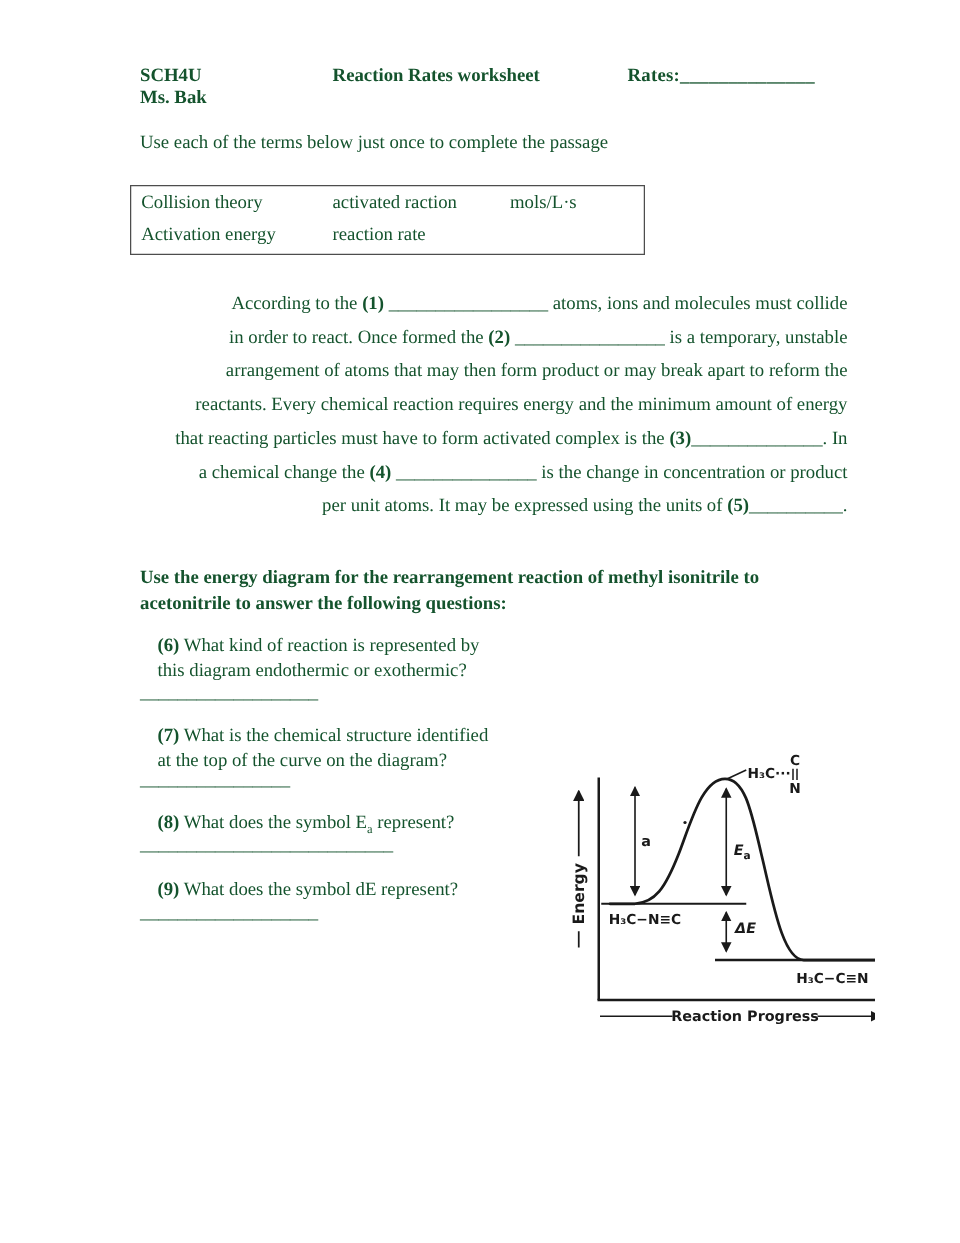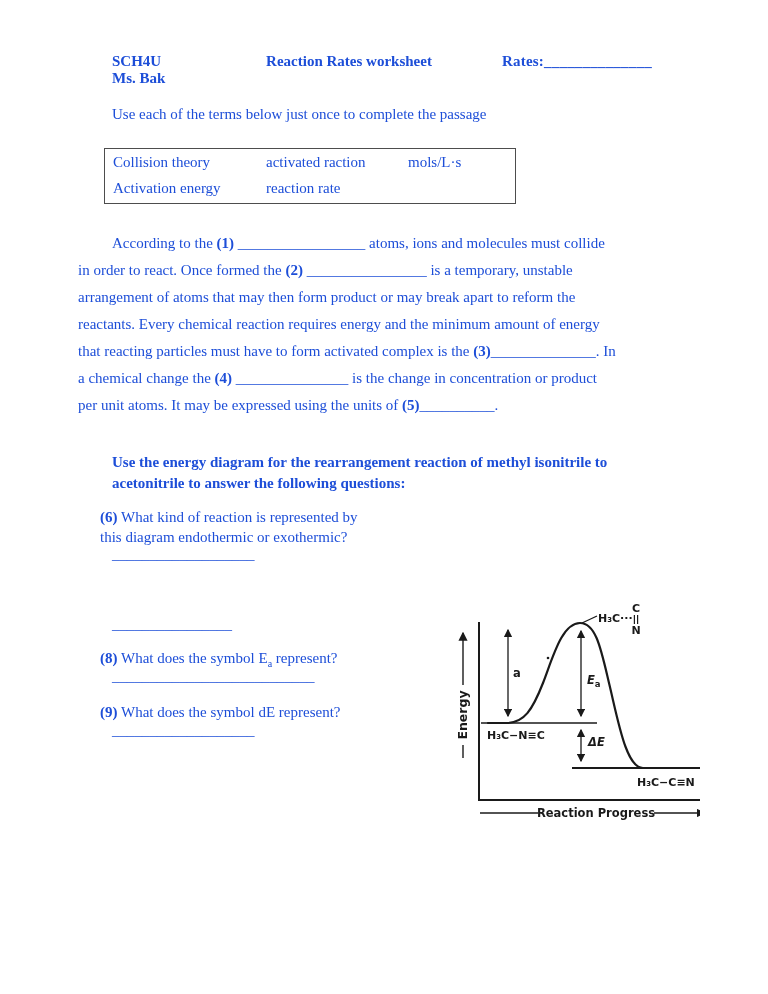--- a/index.html
+++ b/index.html
@@ -1,18 +1,18 @@
 <!DOCTYPE html>
 <html><head>
 <meta charset="utf-8">
 <style>
   html,body{margin:0;padding:0;background:#ffffff;}
   #page{
     position:relative;width:700px;height:994px;background:#ffffff;overflow:hidden;
-    font-family:"Liberation Serif", serif;color:#1d4ed8;font-size:15px;
+    font-family:"Liberation Serif", serif;color:#14532d;font-size:15px;
   }
   .abs{position:absolute;}
   .b{font-weight:bold;}
   .nowrap{white-space:nowrap;}
 
   
   .course{left:112px;top:53px;font-weight:bold;}
   .teacher{left:112px;top:70px;font-weight:bold;}
   .title{left:234px;top:53px;width:230px;text-align:center;font-weight:bold;}
   .name-row{left:502px;top:53px;font-weight:bold;letter-spacing:.2px;}
@@ -24,29 +24,29 @@
     left:104px;top:148px;width:412px;height:56px;
     border:1.4px solid #4d4d4d;box-sizing:border-box;
   }
   .wb-row{position:absolute;left:8px;white-space:nowrap;}
   .wb-row1{top:5px;}
   .wb-row2{top:31px;}
   .wb-col1{display:inline-block;width:153px;}
   .wb-col2{display:inline-block;width:142px;}
 
   
-  .passage{left:78px;top:230px;width:600px;}
+  .passage{left:78px;top:230px;width:600px;text-align:right;}
   .pline{white-space:nowrap;line-height:27px;height:27px;}
   .pline.indent{padding-left:34px;}
 
   
   .section-heading{left:112px;top:452px;font-weight:bold;line-height:21px;}
 
   
-  .question{left:100px;width:330px;line-height:20px;}
+  .question{left:126px;width:330px;line-height:20px;}
   .q6{top:507px;} .q7{top:579px;} .q8{top:648px;} .q9{top:702px;}
   .blank-line{left:112px;height:20px;line-height:20px;white-space:nowrap;}
   .bq6{top:544px;} .bq7{top:614px;} .bq8{top:666px;} .bq9{top:720px;}
   sub.small{font-size:10px;}
 
   
   .diagram{left:450px;top:585px;width:272px;height:252px;}
   .diagram svg{display:block;}
 </style>
 </head>
@@ -84,20 +84,24 @@
     <div class="nowrap">Use the energy diagram for the rearrangement reaction of methyl isonitrile to</div>
     <div class="nowrap">acetonitrile to answer the following questions:</div>
   </div>
 
   <div class="abs question q6">
     <div class="nowrap"><span class="b">(6)</span><span> What kind of reaction is represented by</span></div>
     <div class="nowrap">this diagram endothermic or exothermic?</div>
   </div>
   <div class="abs blank-line bq6">___________________</div>
 
+  <div class="abs question q7">
+    <div class="nowrap"><span class="b">(7)</span><span> What is the chemical structure identified</span></div>
+    <div class="nowrap">at the top of the curve on the diagram?</div>
+  </div>
   <div class="abs blank-line bq7">________________</div>
 
   <div class="abs question q8">
     <div class="nowrap"><span class="b">(8)</span><span> What does the symbol E</span><sub class="small">a</sub><span> represent?</span></div>
   </div>
   <div class="abs blank-line bq8">___________________________</div>
 
   <div class="abs question q9">
     <div class="nowrap"><span class="b">(9)</span><span> What does the symbol dE represent?</span></div>
   </div>

